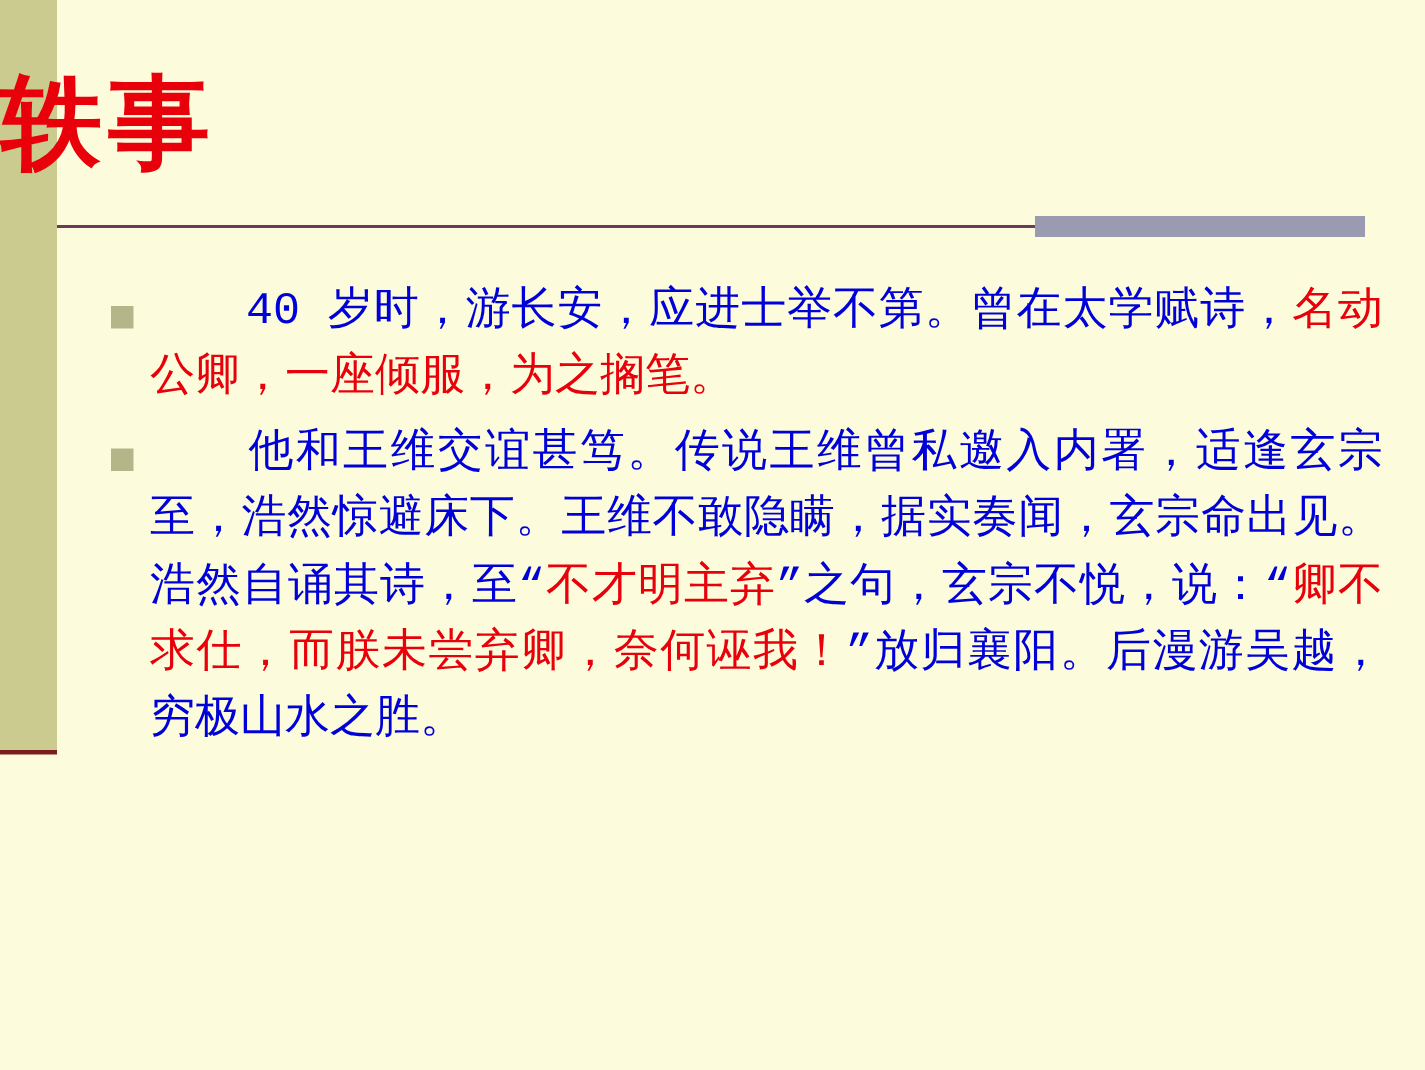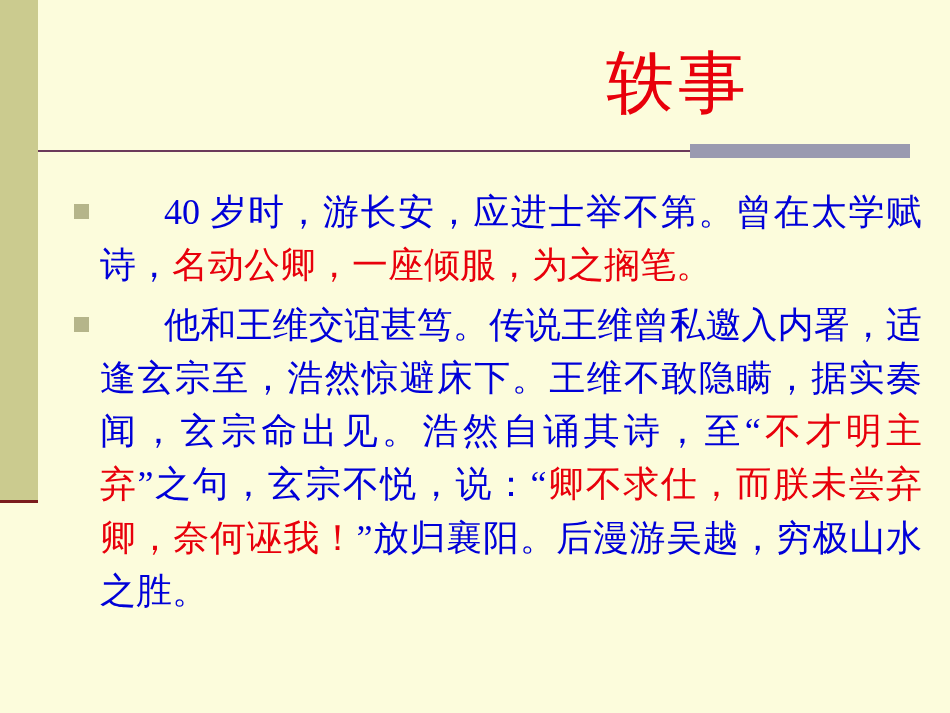--- a/index.html
+++ b/index.html
@@ -40,25 +40,25 @@
     height: 3px;
     background: #7A1C1C;
   }
 
   
   .title {
     position: absolute;
     left: 0;
     top: 46px;
     width: 750px;
-    text-align: right;
+    text-align: left;
     font-size: 68px;
     line-height: 1.1;
     color: #E8000B;
-    font-weight: normal;
+    font-weight: bold;
     letter-spacing: 4px;
     font-family: "DejaVu Sans", "Liberation Sans", sans-serif;
   }
 
   
   .divider-line {
     position: absolute;
     left: 38px;
     top: 150px;
     width: 872px;
@@ -89,24 +89,24 @@
     position: absolute;
     left: 12px;
     top: 18px;
     width: 15px;
     height: 15px;
     background: #B5B58A;
   }
   .para {
     margin: 0;
     padding-left: 38px;
-    font-size: 36px;
+    font-size: 30px;
     line-height: 1.48;
     color: #0000D8;
-    font-family: Liberation Serif, serif;
+    font-family: Liberation Mono, monospace;
     text-align: justify;
     text-justify: inter-ideograph;
   }
   .para .indent {
     display: inline-block;
     width: 64px;
   }
   .hl {
     color: #E8000B;
   }

